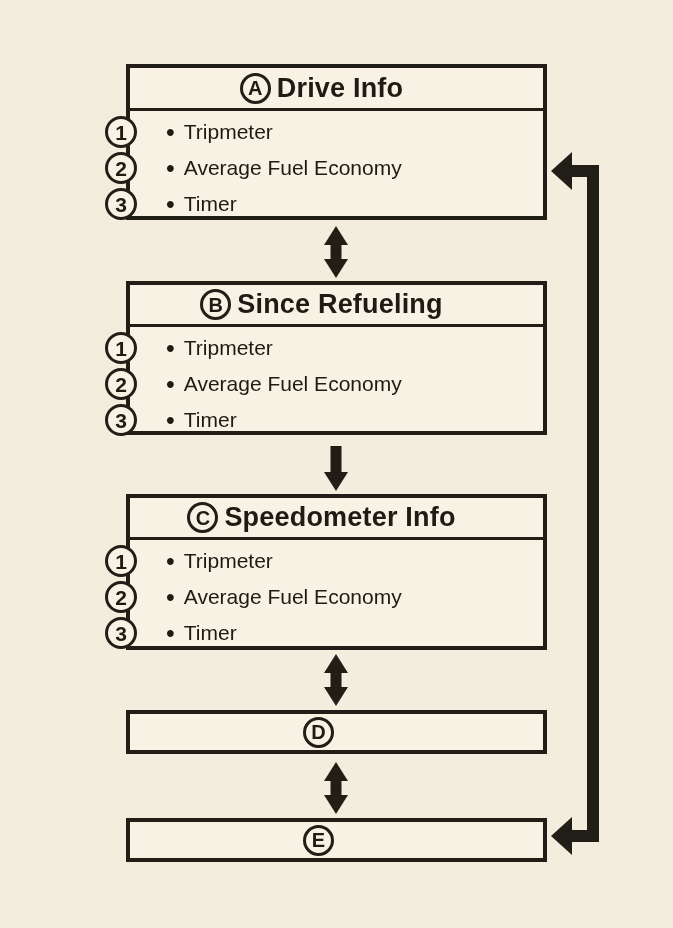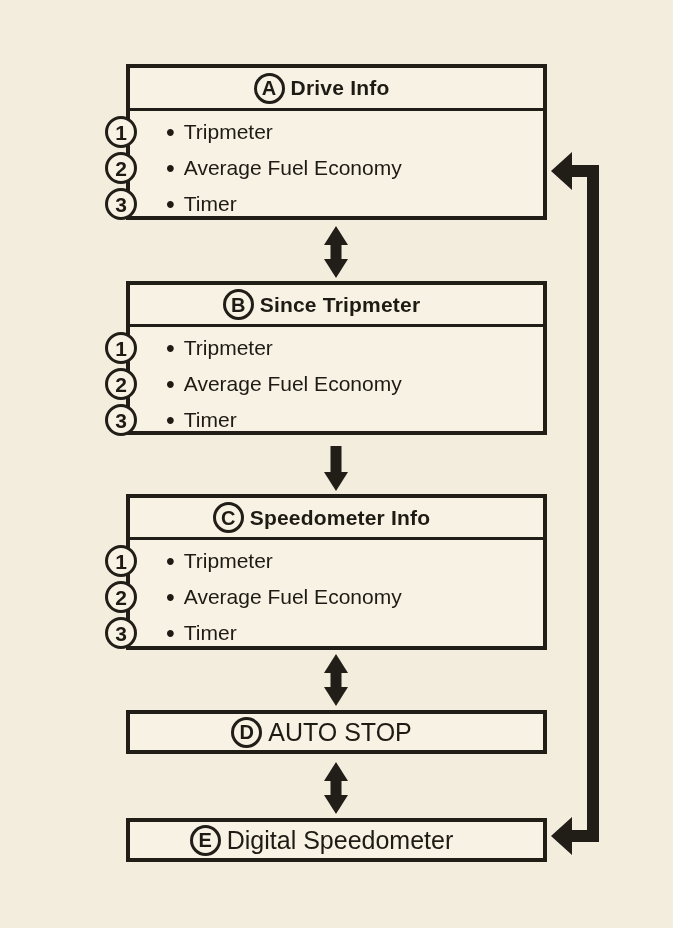--- a/index.html
+++ b/index.html
@@ -65,21 +65,21 @@
     background: #f7f2e4;
     box-sizing: border-box;
     font-weight: bold;
     font-size: 20px;
     line-height: 1;
     flex: 0 0 auto;
   }
   .hdr .circle, .hdr-row .circle { margin-right: 6px; }
 
   .title-bold {
-    font-size: 21px;
+    font-size: 27px;
     font-weight: bold;
     letter-spacing: 0.2px;
     white-space: nowrap;
   }
   .title-reg {
     font-size: 25px;
     font-weight: normal;
     white-space: nowrap;
   }
 
@@ -163,21 +163,21 @@
         <span class="circle">3</span>
         <span class="bullet">•</span>
         <span class="item-text">Timer</span>
       </div>
     </div>
   </div>
 
   <div class="box box-b">
     <div class="hdr">
       <span class="circle">B</span>
-      <span class="title-bold">Since Tripmeter</span>
+      <span class="title-bold">Since Refueling</span>
     </div>
     <div class="body">
       <div class="row">
         <span class="circle">1</span>
         <span class="bullet">•</span>
         <span class="item-text">Tripmeter</span>
       </div>
       <div class="row">
         <span class="circle">2</span>
         <span class="bullet">•</span>
@@ -211,24 +211,22 @@
         <span class="circle">3</span>
         <span class="bullet">•</span>
         <span class="item-text">Timer</span>
       </div>
     </div>
   </div>
 
   <div class="box box-d single">
     <div class="hdr-row">
       <span class="circle">D</span>
-      <span class="title-reg">AUTO STOP</span>
     </div>
   </div>
 
   <div class="box box-e single">
     <div class="hdr-row">
       <span class="circle">E</span>
-      <span class="title-reg">Digital Speedometer</span>
     </div>
   </div>
 
 </div>
 
 </body></html>

